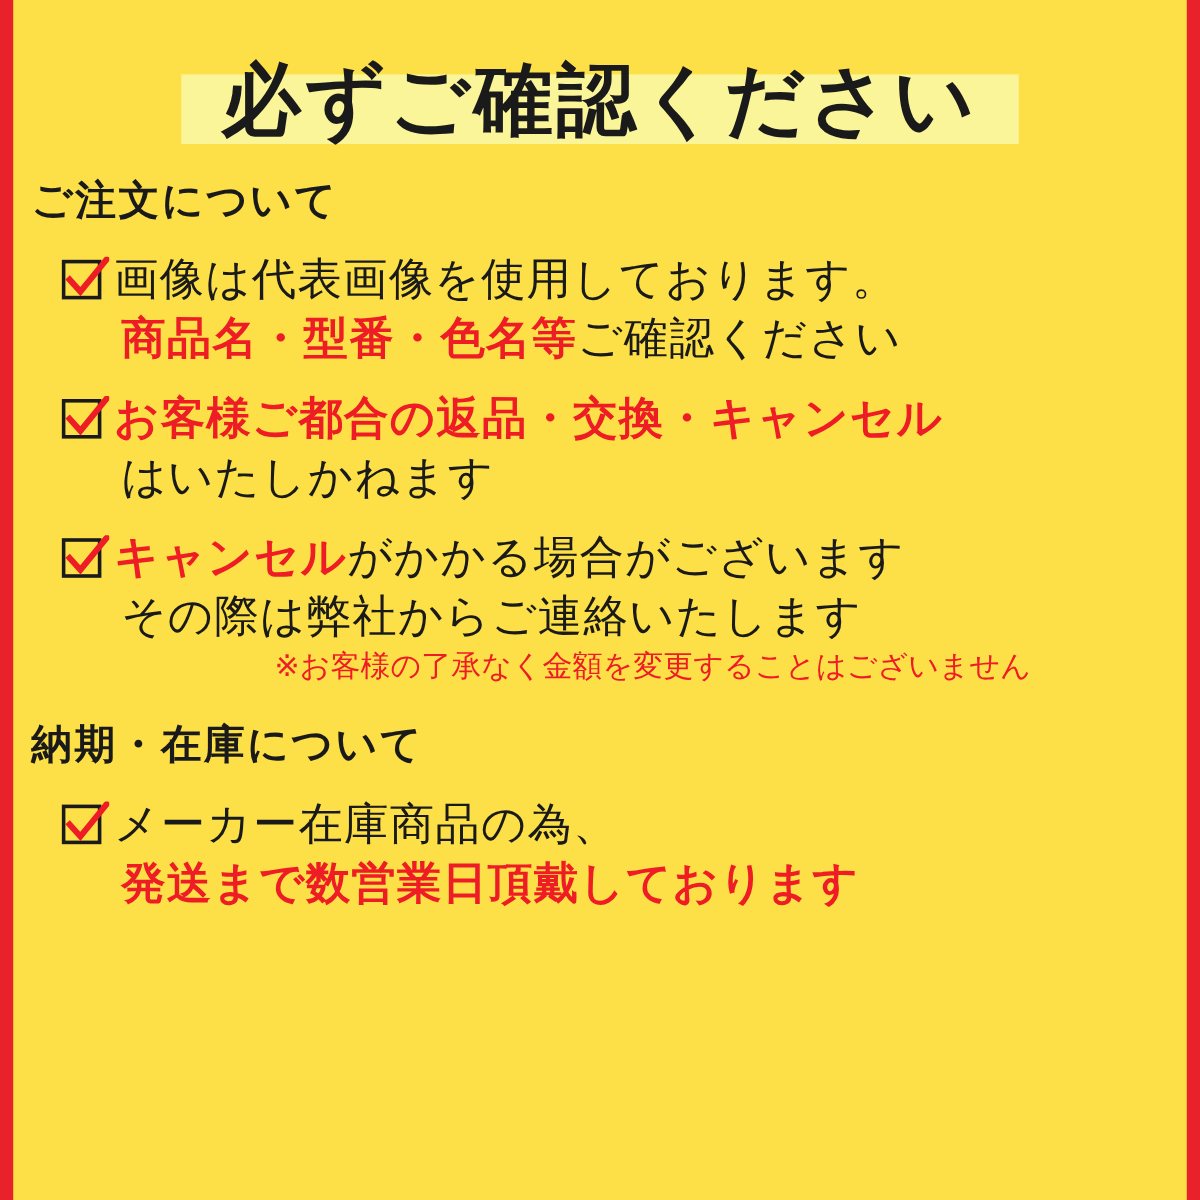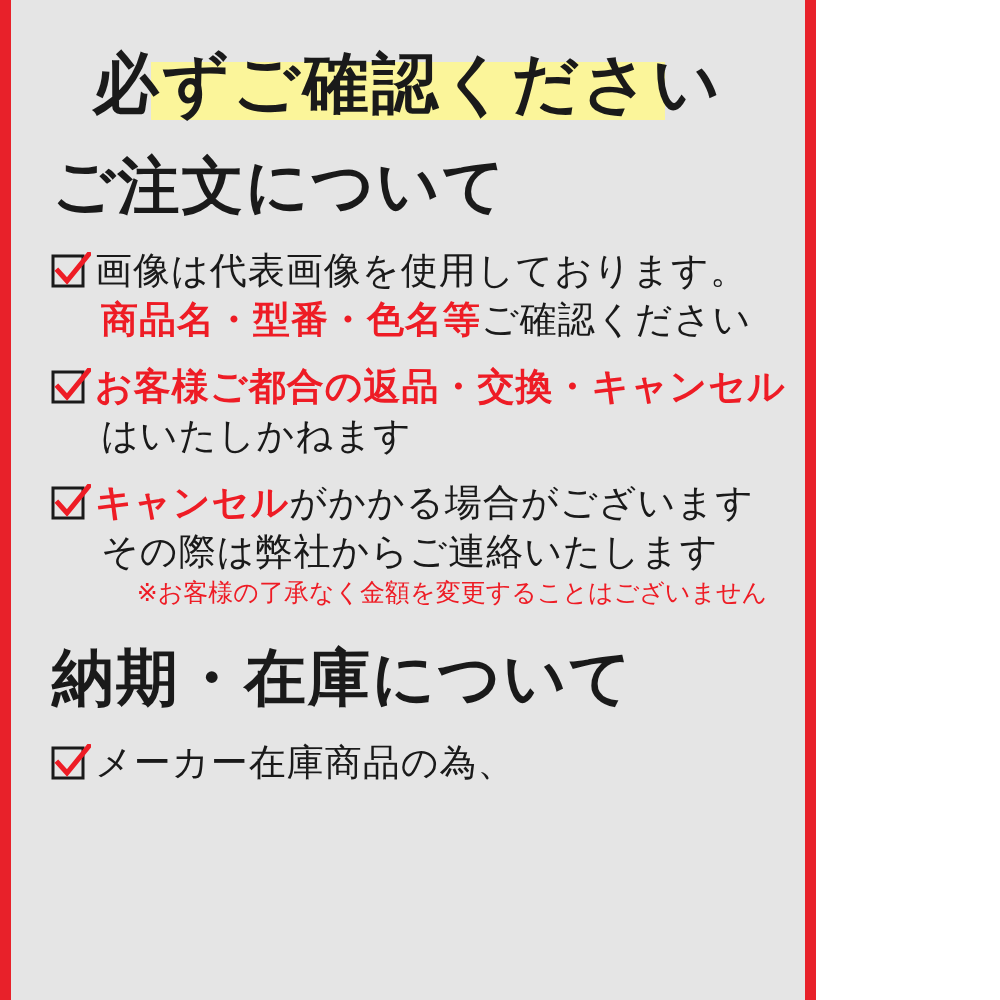--- a/index.html
+++ b/index.html
@@ -8,24 +8,24 @@
   }
   body {
     width: 1000px;
     height: 1000px;
     background: #ffffff;
     font-family: "DejaVu Sans", sans-serif;
     overflow: hidden;
   }
   .page {
     position: relative;
-    width: 816px;
+    width: 1000px;
     height: 1000px;
     box-sizing: border-box;
-    background: #e5e5e5;
+    background: #fde047;
   }
   
   .edge {
     position: absolute;
     top: 0;
     width: 11px;
     height: 1000px;
     background: #e8212a;
   }
   .edge.left { left: 0; }
@@ -58,25 +58,25 @@
     position: relative;
     font-size: 66px;
     font-weight: bold;
     letter-spacing: 3px;
     color: #1a1a1a;
     line-height: 100px;
     white-space: nowrap;
   }
 
   .section-heading {
-    font-size: 62px;
+    font-size: 34px;
     font-weight: bold;
     color: #1a1a1a;
     letter-spacing: 2px;
-    margin: 10px 0 6px 41px;
+    margin: 10px 0 6px 15px;
   }
   .section-heading.second {
     margin-top: 26px;
   }
 
   .item {
     display: flex;
     align-items: flex-start;
     margin: 18px 0 10px 40px;
   }
@@ -172,18 +172,19 @@
 
     <div class="item">
       <span class="check">
         <svg width="40" height="40" viewBox="0 0 40 40">
           <rect x="2" y="4" width="30" height="30" fill="none" stroke="#1a1a1a" stroke-width="3"></rect>
           <path d="M7 19 L16 29 L38 2" fill="none" stroke="#ee1c25" stroke-width="5" stroke-linecap="square"></path>
         </svg>
       </span>
       <span class="lines">
         <div class="line"><span class="blk">メーカー在庫商品の為、</span></div>
+        <div class="line indent"><span class="red">発送まで数営業日頂戴しております</span></div>
       </span>
     </div>
 
 
   </div>
 </div>
 
 </body></html>

